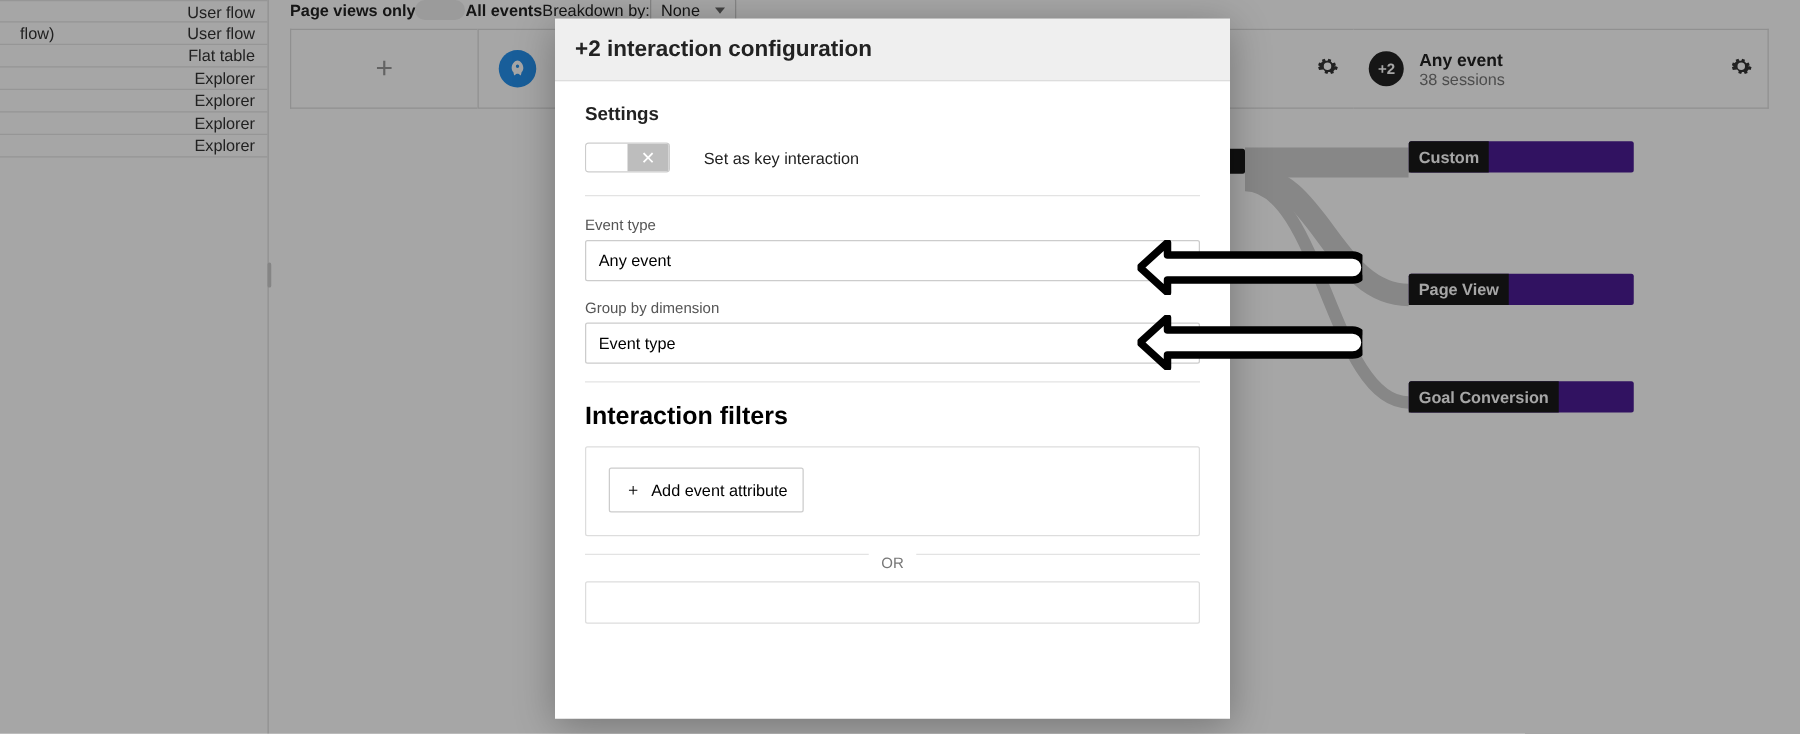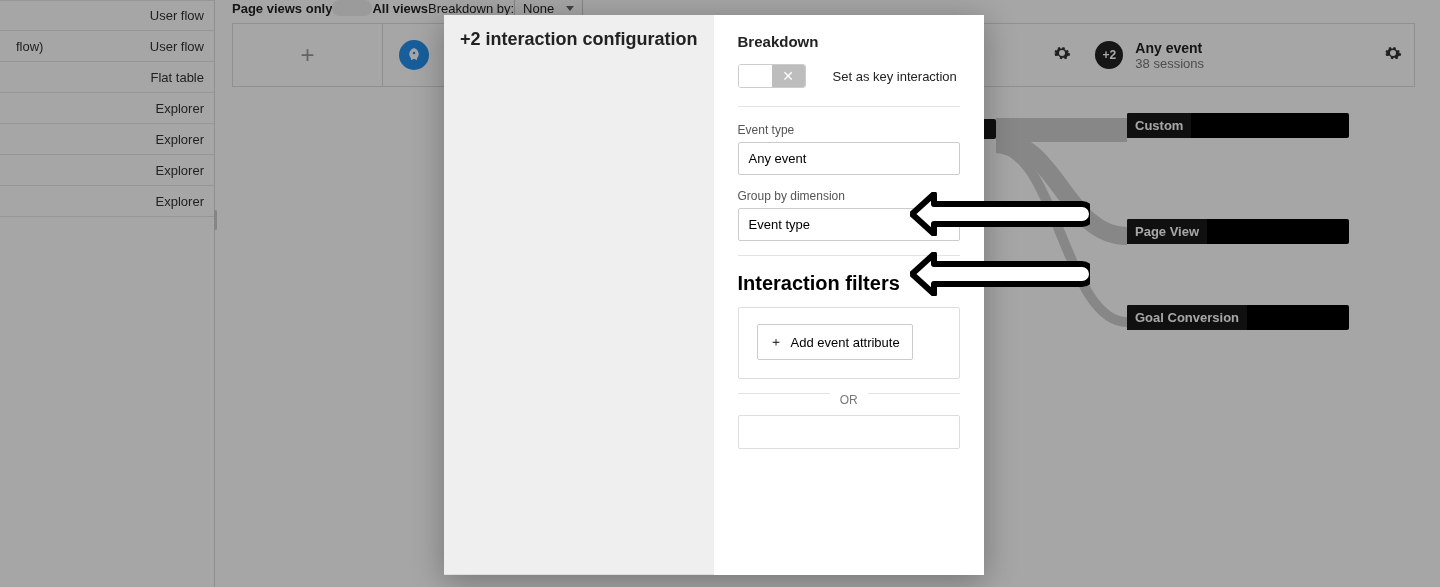--- a/index.html
+++ b/index.html
@@ -1,21 +1,21 @@
 <!DOCTYPE html>
 <html><head>
 <meta charset="utf-8">
 <style>
   * { box-sizing: border-box; margin: 0; padding: 0; font-family: -apple-system, BlinkMacSystemFont, "Segoe UI", Helvetica, Arial, sans-serif; }
   html, body { width: 1440px; height: 587px; overflow: hidden; background: #f5f5f5; }
 
   
   .bg { position: absolute; inset: 0; background: #fff; }
   .sidebar { position: absolute; left: 0; top: 0; width: 215px; height: 587px; border-right: 1px solid #ddd; background: #fff; }
-  .sidebar-row { height: 31px; border-bottom: 1px solid #e6e6e6; display: flex; align-items: center; justify-content: flex-end; padding-right: 10px; font-size: 13px; color: #333; }
+  .sidebar-row { height: 18px; border-bottom: 1px solid #e6e6e6; display: flex; align-items: center; justify-content: flex-end; padding-right: 10px; font-size: 13px; color: #333; }
   .sidebar-row:first-child { border-top: 1px solid #e6e6e6; }
   .sidebar-handle { position:absolute; left:214px; top:210px; width:3px; height:20px; background:#ccc; border-radius:2px;}
 
   .toolbar { position: absolute; left: 232px; top: 0; right: 12px; height: 16px; display: flex; align-items: center; font-size: 13px; color:#222; }
   .toolbar .bold { font-weight: 700; }
   .toolbar .badge-toggle { width:40px; height:16px; background:#eee; border-radius:10px; display:inline-block;}
   .toolbar .select { border:1px solid #ccc; padding:2px 28px 2px 8px; border-radius:3px; font-size:13px; background:#fff; position:relative;}
   .toolbar .select::after{content:"";position:absolute;right:8px;top:7px;border-left:4px solid transparent;border-right:4px solid transparent;border-top:5px solid #666;}
 
   .cards { position:absolute; left:232px; top:23px; right:25px; height:64px; display:flex; gap:0; }
@@ -23,33 +23,33 @@
   .card.add { width:150px; justify-content:center; font-size:24px; color:#999; border-right:none;}
   .card.rocket { width:64px; justify-content:center;}
   .rocket-circle { width:30px; height:30px; border-radius:50%; background:#2591ed; display:flex; align-items:center; justify-content:center; color:#fff; }
   .card.col { flex:1; padding:0 12px; gap:12px; border-left:none;}
   .badge-num { width:28px; height:28px; border-radius:50%; background:#222; color:#fff; display:flex; align-items:center; justify-content:center; font-size:12px; font-weight:700;}
   .col-text .t1 { font-size:14px; font-weight:700; color:#222;}
   .col-text .t2 { font-size:13px; color:#777;text-align:center;}
   .gear { margin-left:auto; font-size:18px; color:#333;}
 
   
-  .flownode { position:absolute; width:222px; background:#000000; border-radius:2px;}
+  .flownode { position:absolute; width:180px; background:#4c1d95; border-radius:2px;}
   .flownode .hdr { background:#1a1a1a; color:#fff; font-size:13px; font-weight:600; padding:5px 8px; display:inline-block; border-radius:2px 0 0 0;}
   .flowwrap { position:absolute; }
   .flow-n1 { left:1127px; top:113px; }
   .flow-n2 { left:1127px; top:219px; }
   .flow-n3 { left:1127px; top:305px; }
   .flow-dot { position:absolute; left:976px; top:119px; width:20px; height:20px; background:#1a1a1a; border-radius:2px;}
 
   
   .overlay { position:absolute; inset:0; background:rgba(0,0,0,0.35); }
 
   
-  .modal { position:absolute; left:444px; top:15px; width:540px; height:560px; background:#fff; box-shadow:0 6px 30px rgba(0,0,0,0.3); display:flex; flex-direction:row;}
+  .modal { position:absolute; left:444px; top:15px; width:540px; height:560px; background:#fff; box-shadow:0 6px 30px rgba(0,0,0,0.3); display:flex; flex-direction:column;}
   .modal-header { background:#efefef; border-bottom:1px solid #ddd; padding:14px 16px; font-size:18px; font-weight:700; color:#222;}
   .modal-body { flex:1; overflow:auto; padding:18px 24px 0 24px;}
   .section-title { font-size:15px; font-weight:700; color:#222; margin-bottom:14px;}
   .switch-row { display:flex; align-items:center; gap:10px; margin-bottom:18px;}
   .switch { width:68px; height:24px; border:1px solid #ccc; border-radius:3px; display:flex; overflow:hidden;}
   .switch .half { flex:1; display:flex; align-items:center; justify-content:center; font-size:14px; color:#fff;}
   .switch .half.on { background:#fff;}
   .switch .half.off { background:#bdbdbd;}
   .switch-label { font-size:13px; font-weight:400; color:#222;margin-left:17px;}
   .hr { height:1px; background:#e3e3e3; margin:0 0 16px 0;}
@@ -99,21 +99,21 @@
       </div>
     <div class="sidebar-row">
         <span>Explorer</span>
       </div>
   </div>
   <div class="sidebar-handle"></div>
 
   <div class="toolbar">
     <span class="bold">Page views only</span>
     <span class="badge-toggle"></span>
-    <span class="bold">All views</span>
+    <span class="bold">All events</span>
     <span>Breakdown by:</span>
     <span class="select"><span>None</span></span>
   </div>
 
   <div class="cards">
     <div class="card add">
         <span>+</span>
       </div>
     <div class="card rocket">
       <span class="rocket-circle">
@@ -165,21 +165,21 @@
   </div>
 
 </div>
 
 <div class="overlay"></div>
 
 <div class="modal">
   <div class="modal-header">+2 interaction configuration</div>
 
   <div class="modal-body">
-    <div class="section-title">Breakdown</div>
+    <div class="section-title">Settings</div>
 
     <div class="switch-row">
       <div class="switch">
         <div class="half on"></div>
         <div class="half off">
             <span>✕</span>
           </div>
       </div>
       <span class="switch-label">Set as key interaction</span>
     </div>

